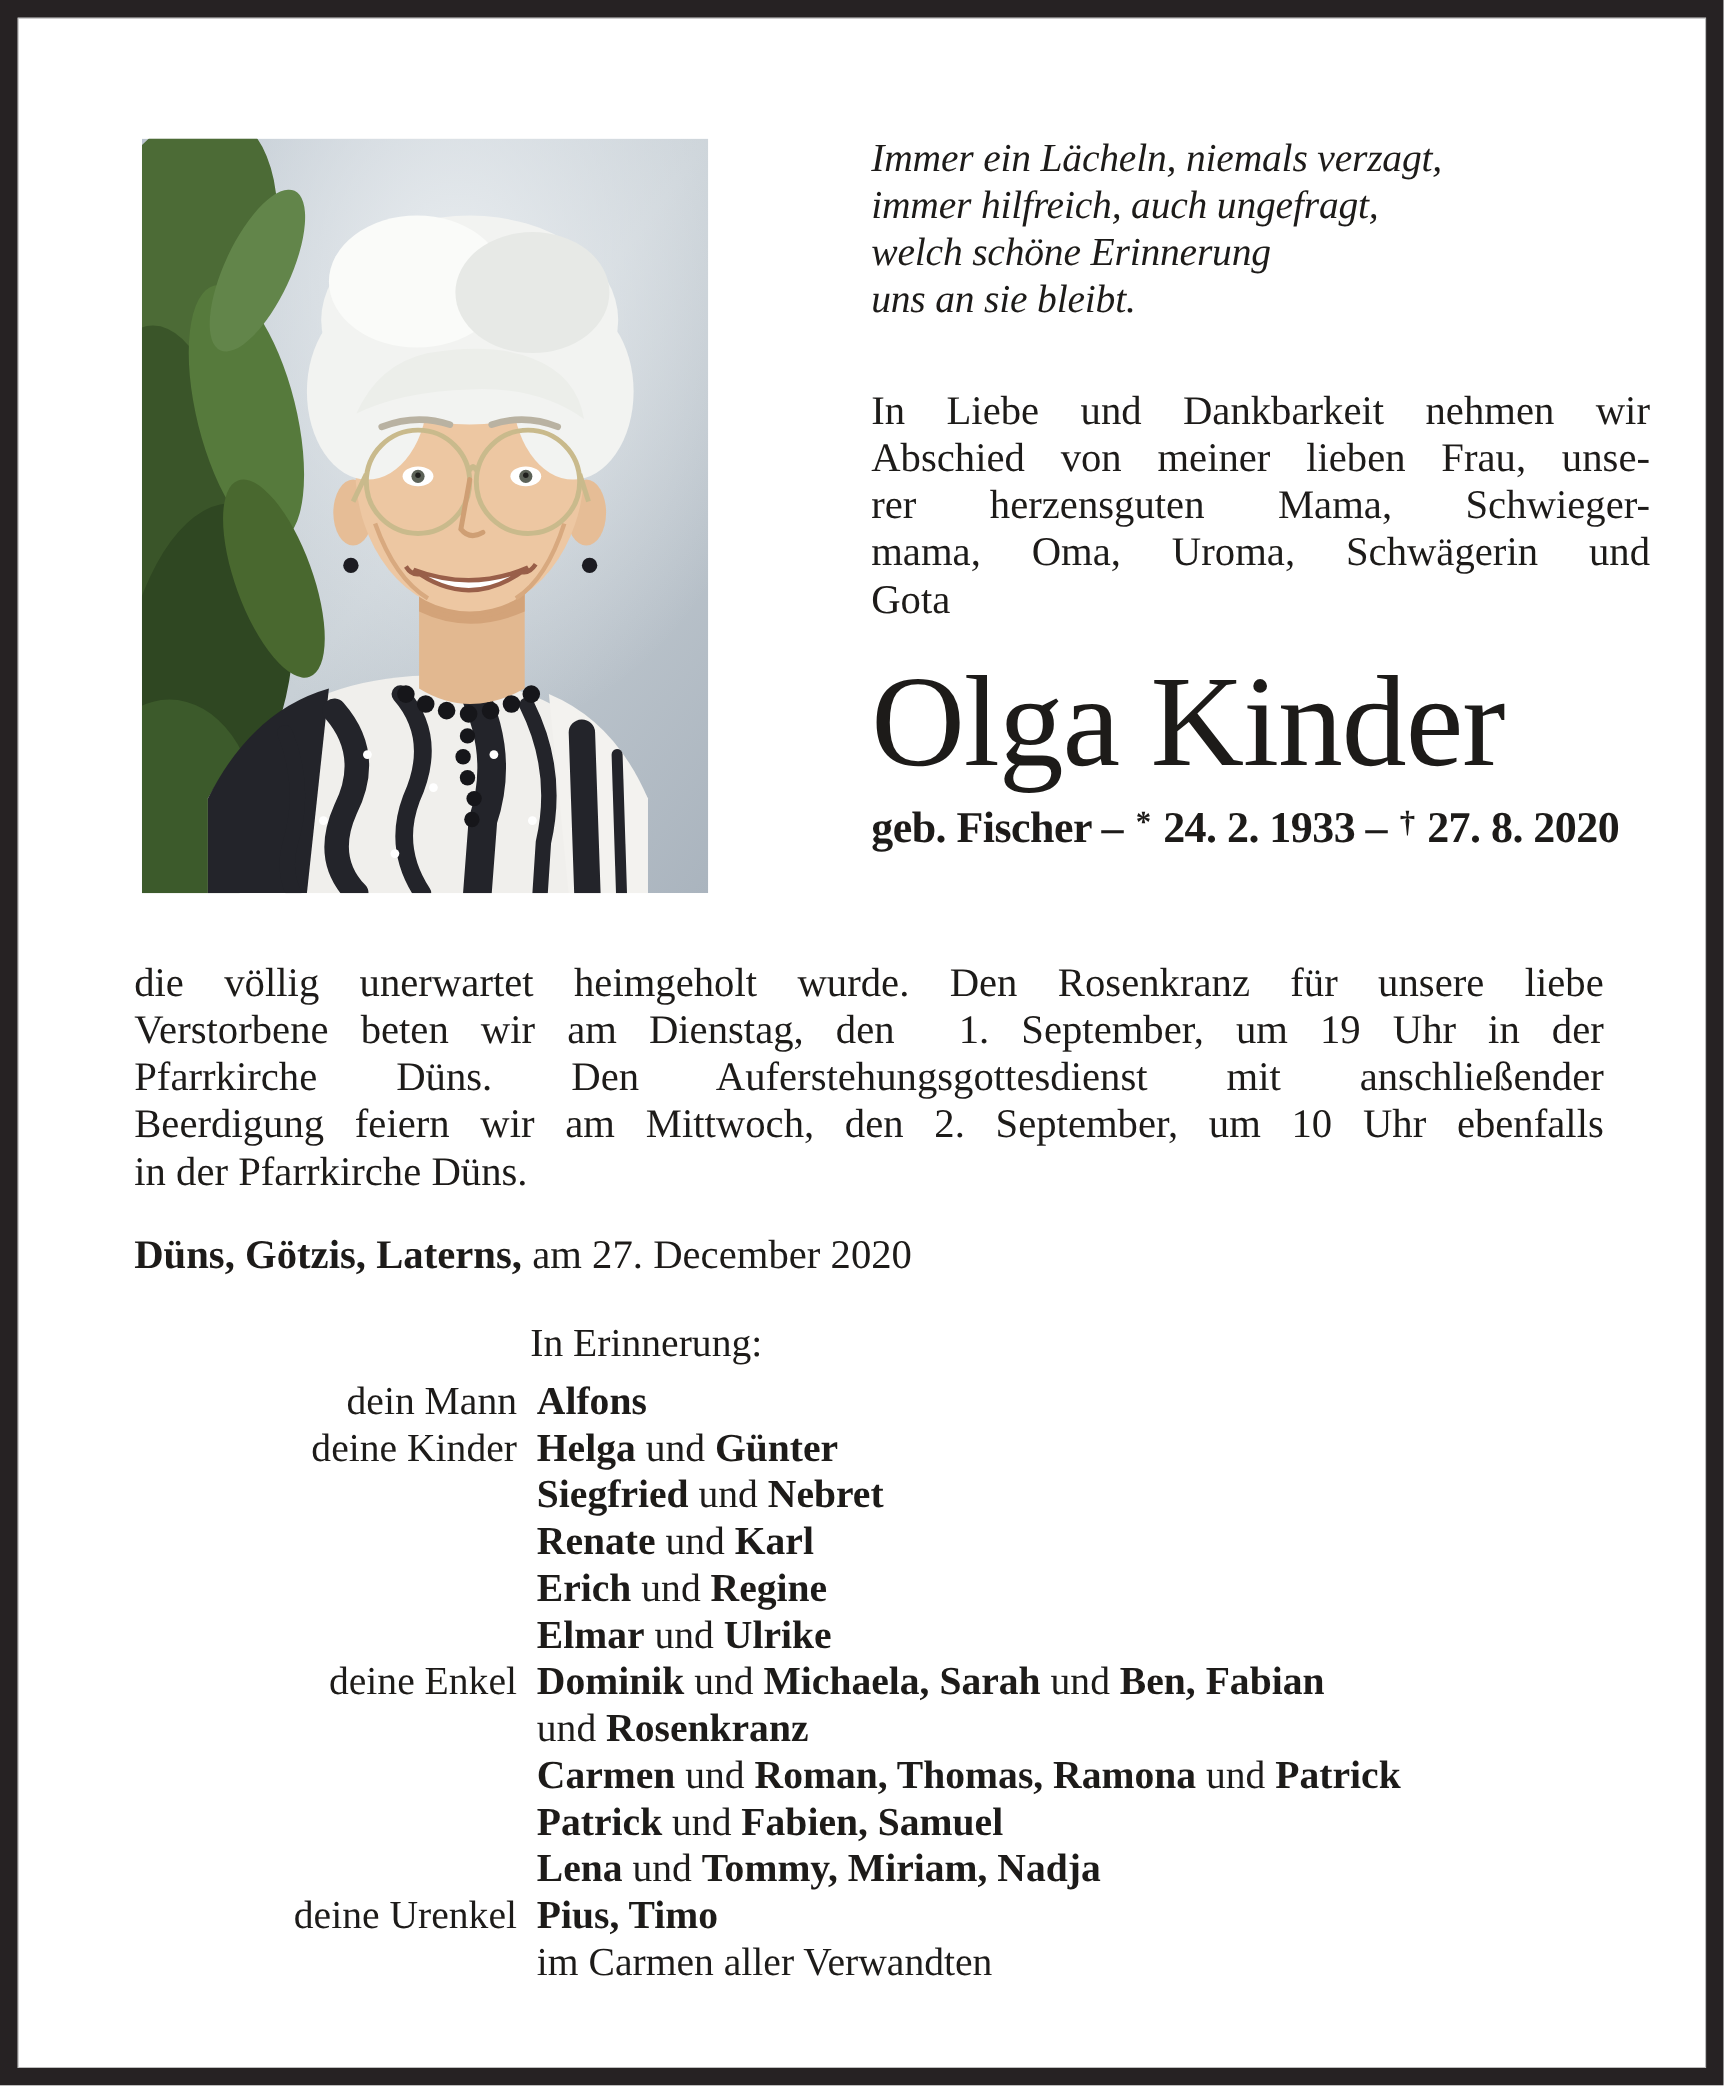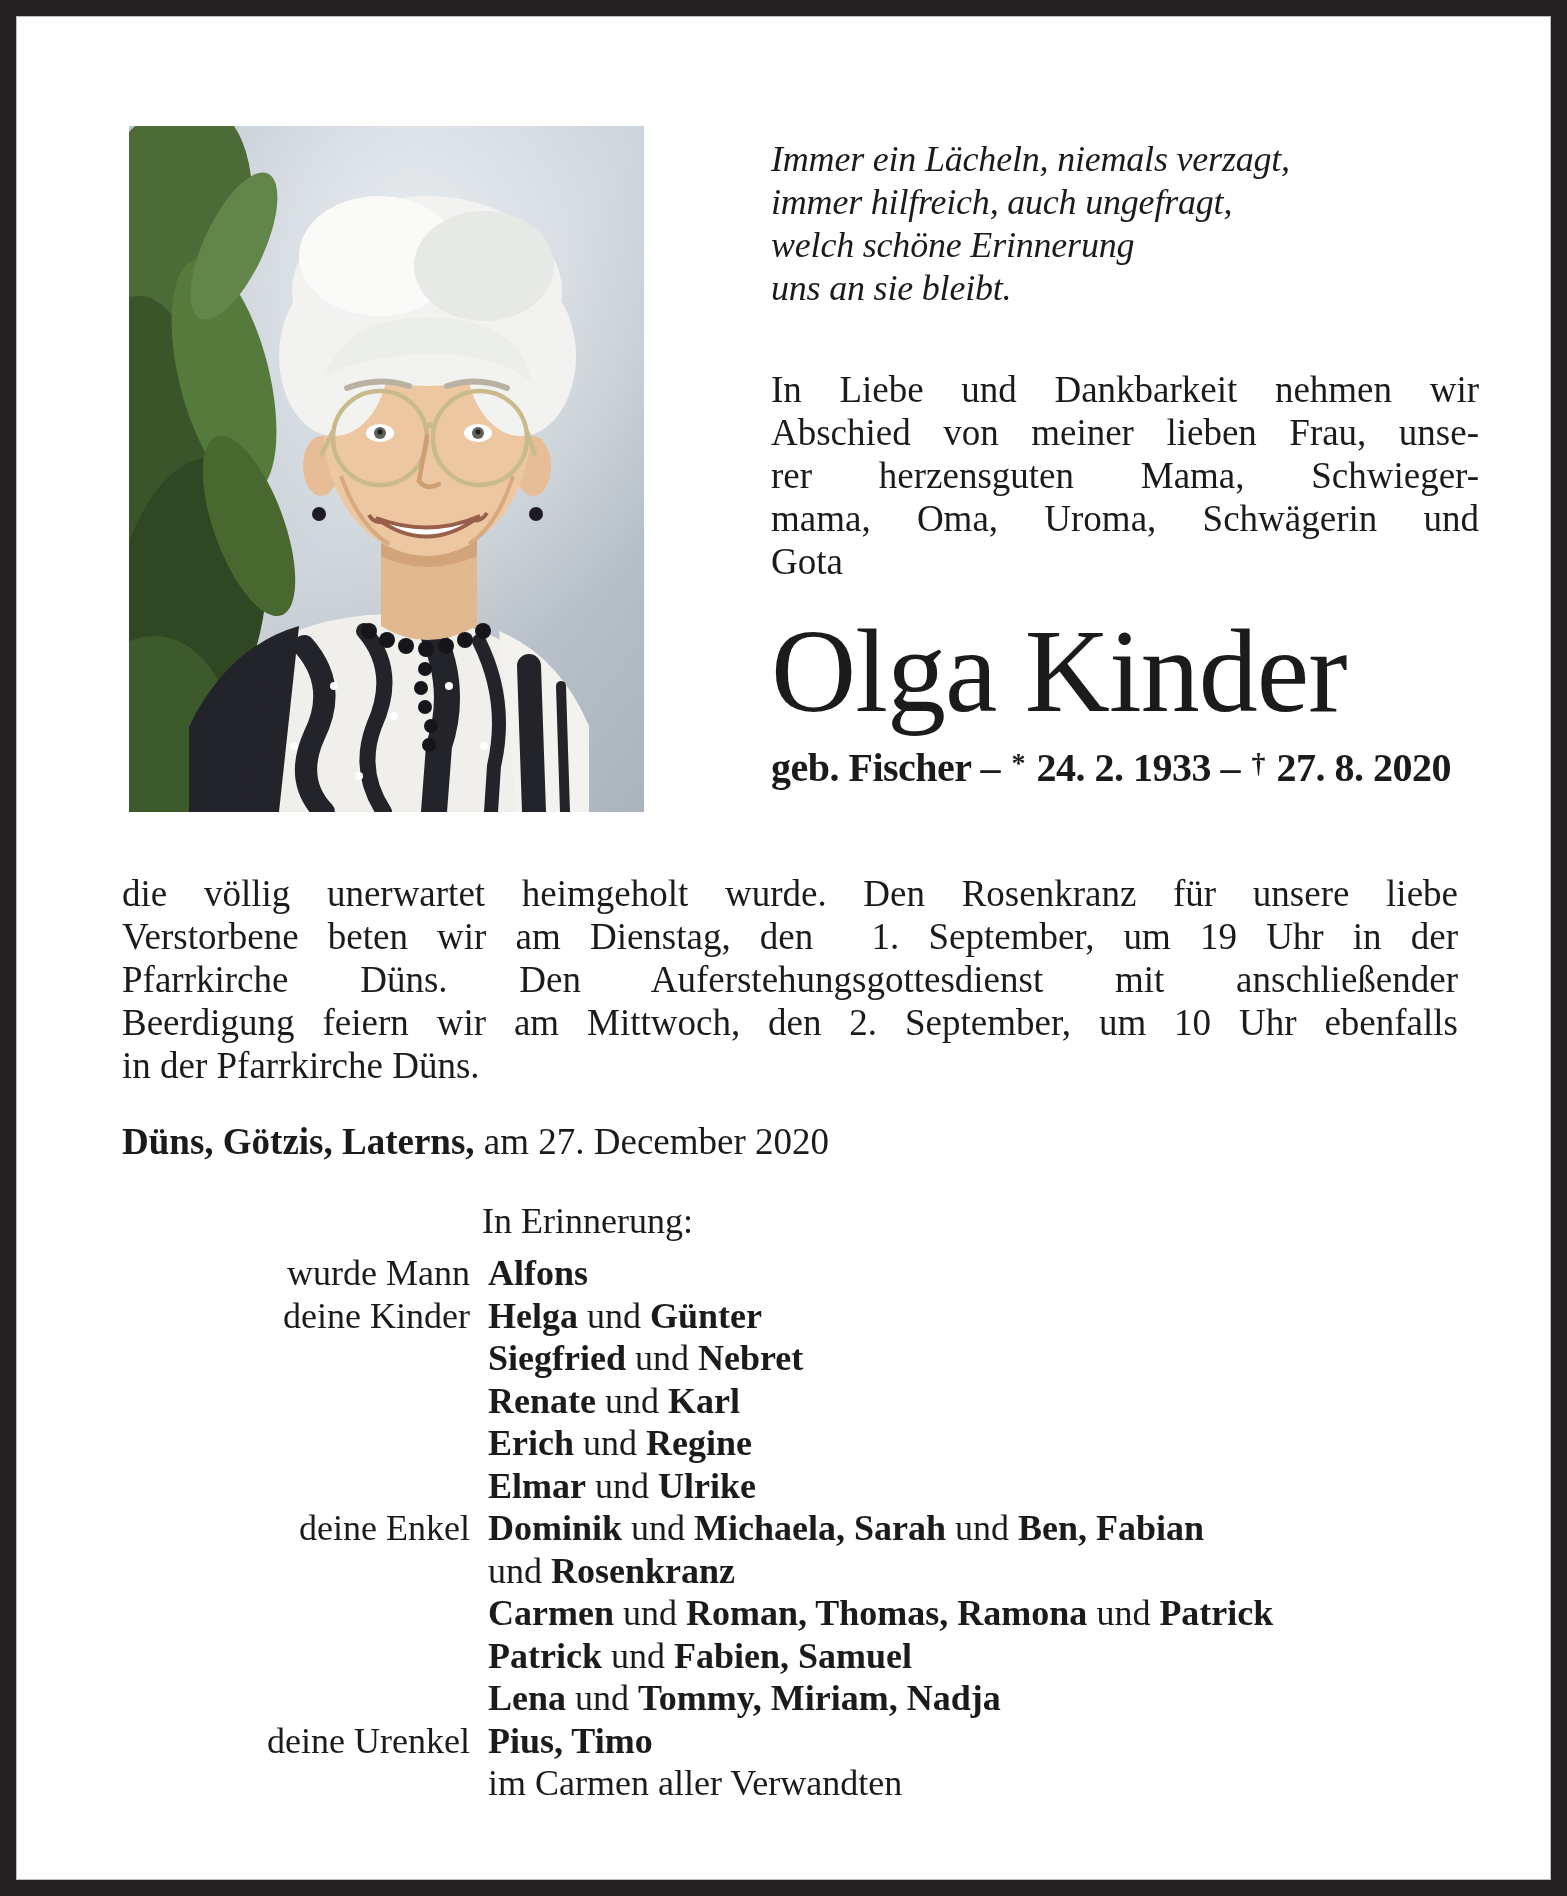--- a/index.html
+++ b/index.html
@@ -17,21 +17,21 @@
     pointer-events:none;
     z-index:5;
   }
   .photo {
     position:absolute; left:129px; top:126px;
     width:515px; height:686px;
     overflow:hidden;
   }
   .photo svg { display:block; width:100%; height:100%; }
 
-  .right-col { position:absolute; left:771px; top:122px; width:708px;margin-top:16px; }
+  .right-col { position:absolute; left:792px; top:122px; width:708px; }
   .poem { font-style:italic; font-size:36px; line-height:43px; letter-spacing:-0.2px; }
   .farewell { margin-top:58px; font-size:37px; line-height:43px; }
   .just { text-align:justify; text-align-last:justify; }
   .name {
     margin:30px 0 0 0; font-size:118px; line-height:118px;
     font-weight:normal; white-space:nowrap; letter-spacing:-1px;
   }
   .dates { margin-top:13px; font-weight:bold; font-size:40px; white-space:nowrap; letter-spacing:-0.5px; }
   .sym { font-size:0.7em; vertical-align:0.32em; padding:0 2px; }
 
@@ -185,21 +185,21 @@
     <div class="just">Beerdigung feiern wir am Mittwoch, den 2. September, um 10 Uhr ebenfalls</div>
     <div>in der Pfarrkirche Düns.</div>
   </div>
 
 <div class="signoff"><span class="b">Düns, Götzis, Laterns,</span><span> am 27. December 2020</span></div>
 
 <div class="memorial">
   <div class="mem-title">In Erinnerung:</div>
   <div id="memRows">
       <div class="mem-row">
-        <span class="mem-label">wurde Mann</span>
+        <span class="mem-label">dein Mann</span>
         <span class="mem-value"><span class="b">Alfons</span></span>
       </div>
       <div class="mem-row">
         <span class="mem-label">deine Kinder</span>
         <span class="mem-value"><span class="b">Helga</span><span> und </span><span class="b">Günter</span></span>
       </div>
       <div class="mem-row">
         <span class="mem-label"></span>
         <span class="mem-value"><span class="b">Siegfried</span><span> und </span><span class="b">Nebret</span></span>
       </div>

